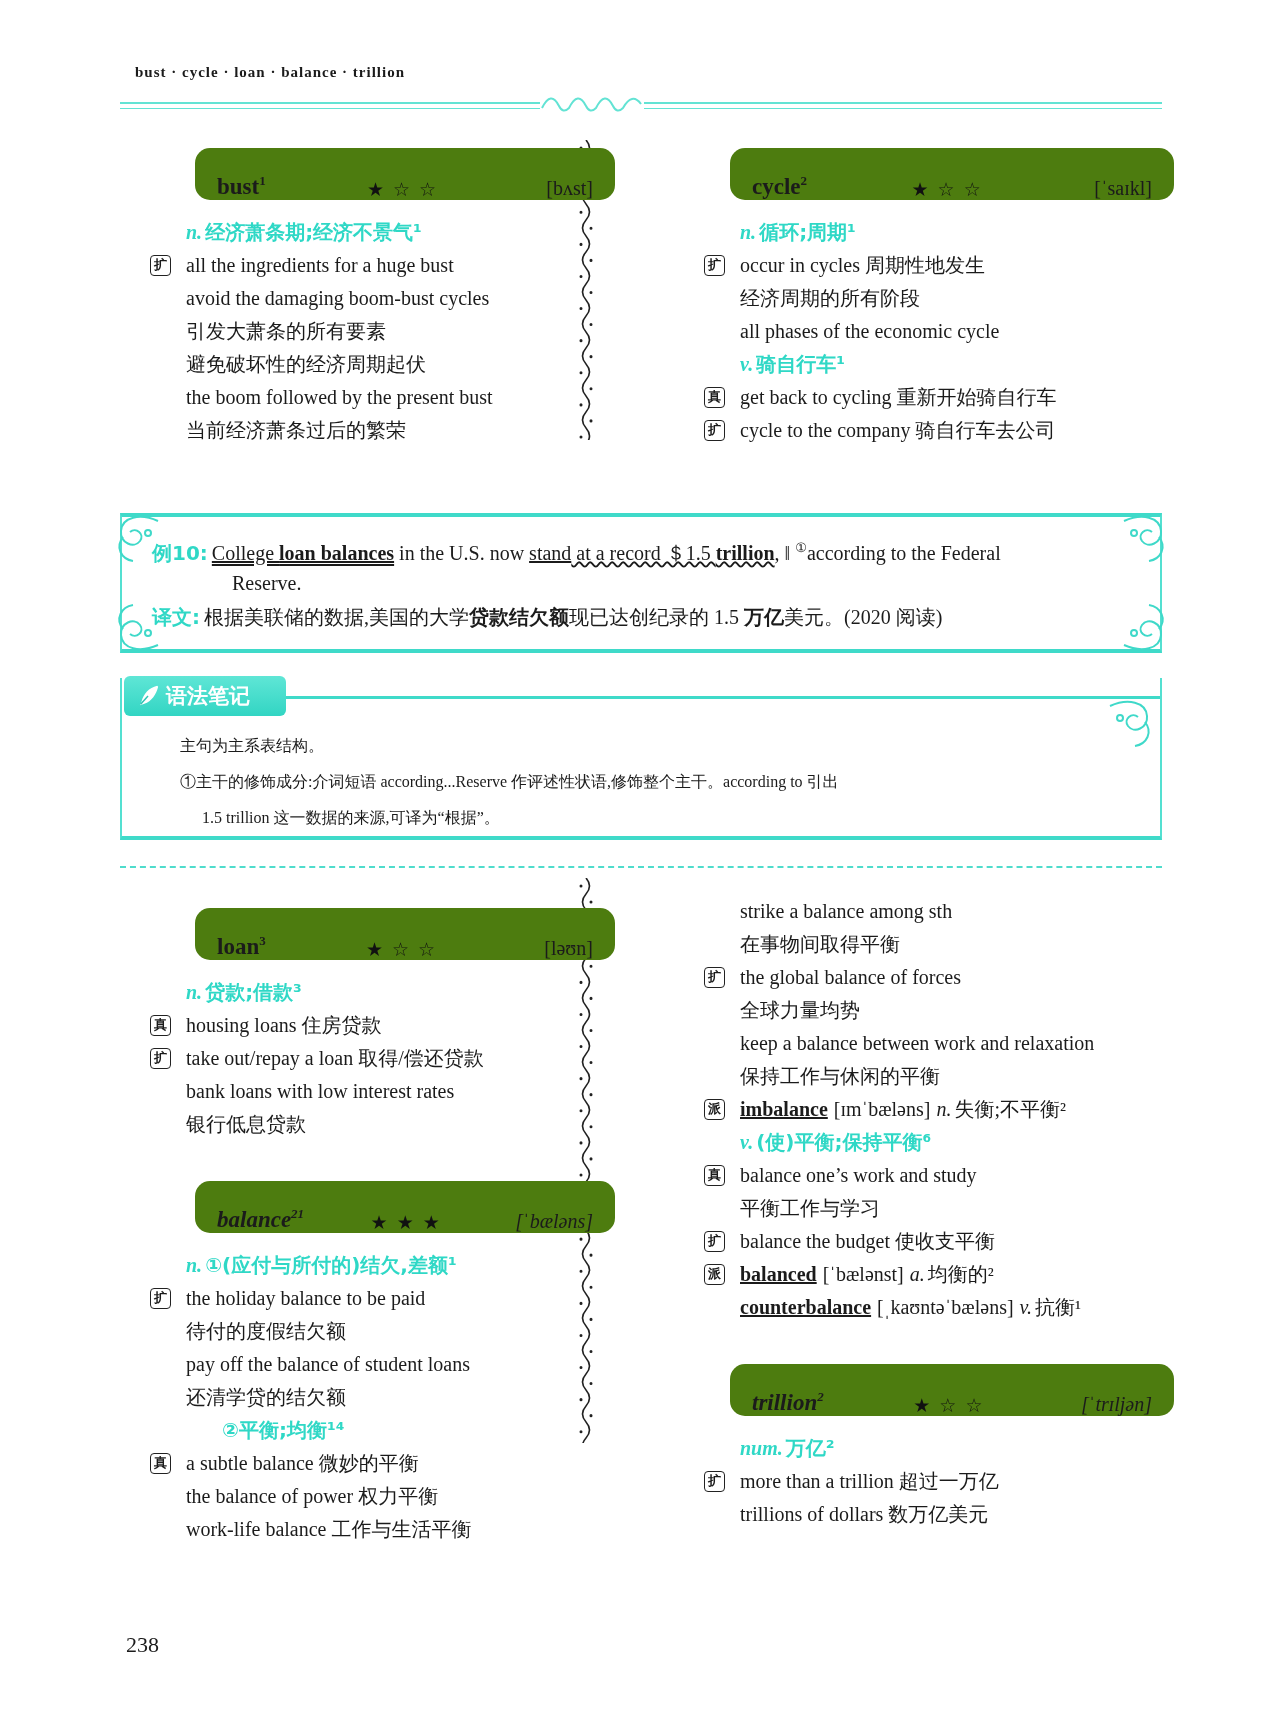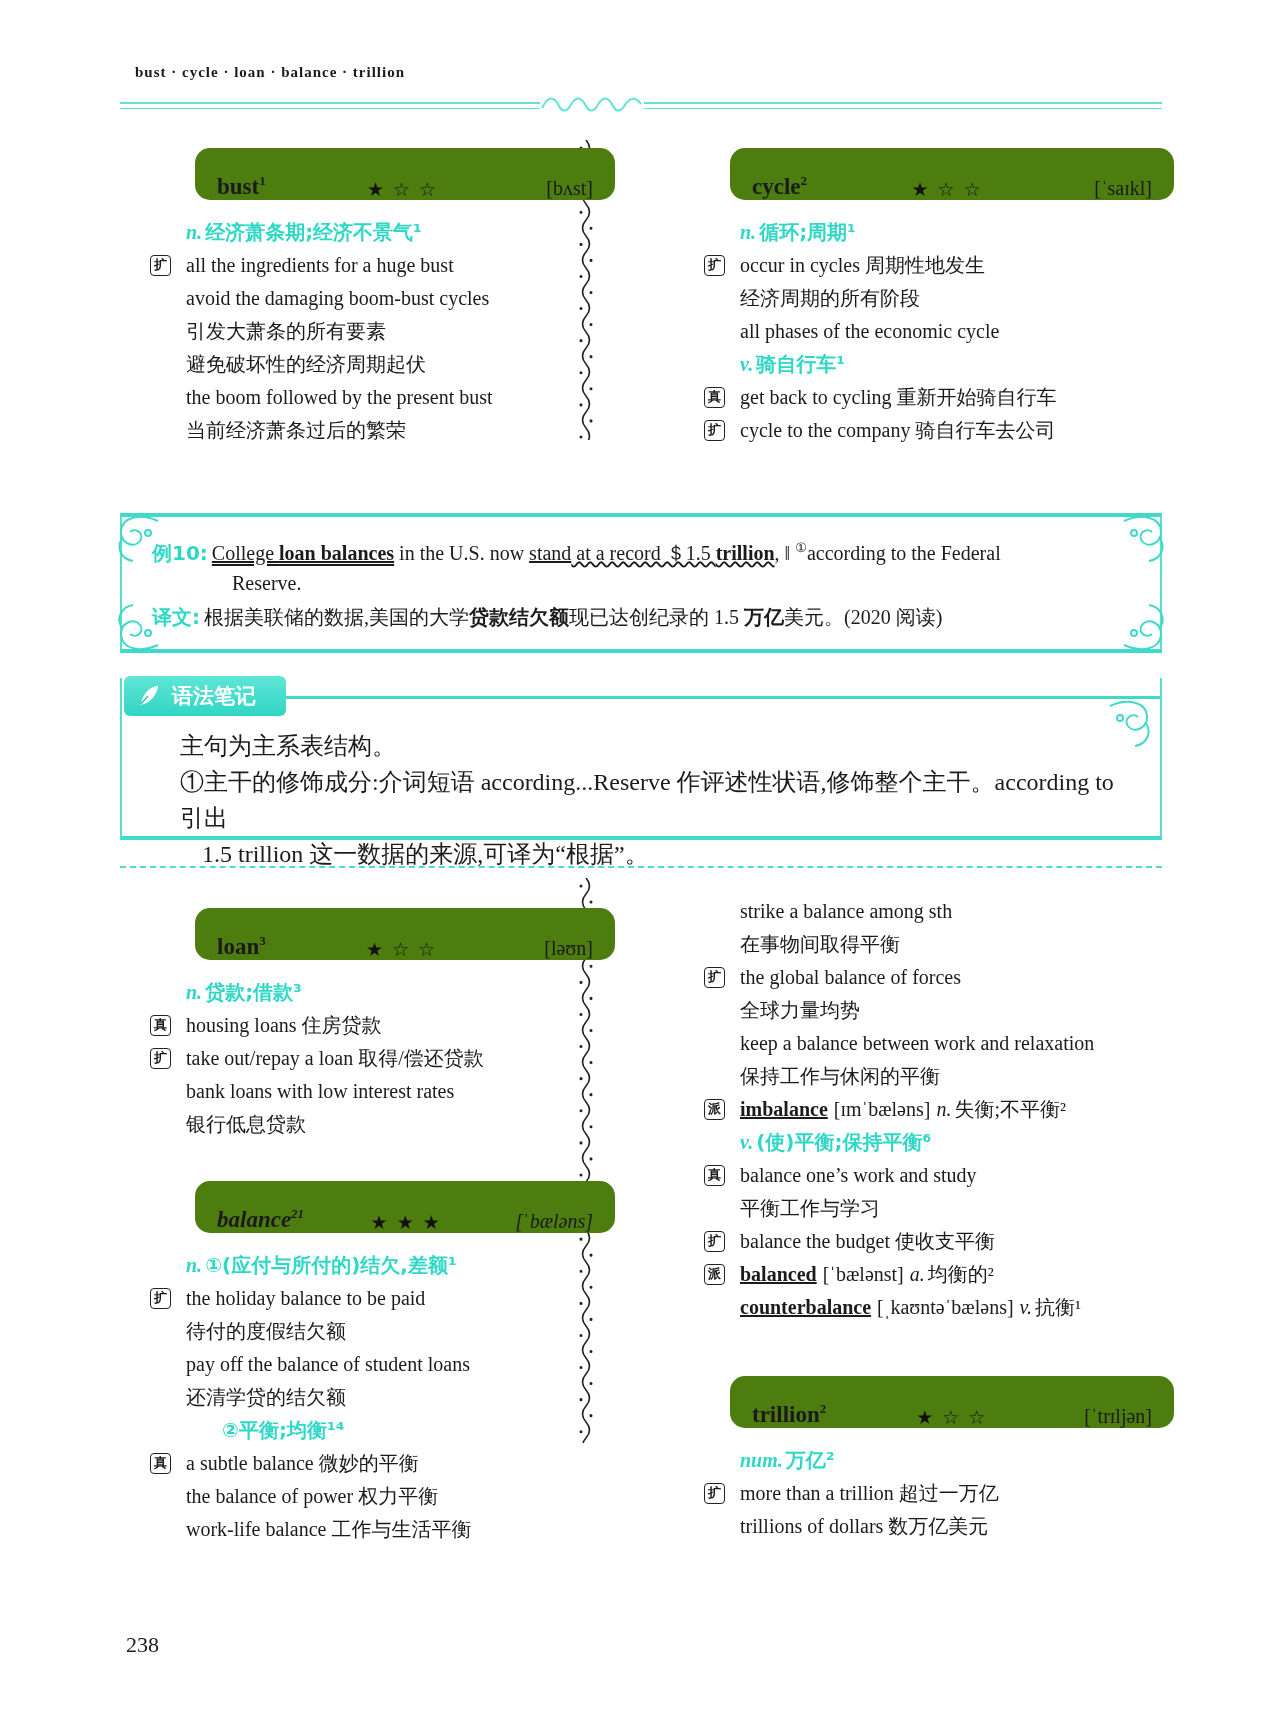--- a/index.html
+++ b/index.html
@@ -60,24 +60,24 @@
   .u-double { text-decoration:underline; text-decoration-style:double; }
   .u-single { text-decoration:underline; }
   .u-wavy   { text-decoration:underline; text-decoration-style:wavy; }
   .ex-sup   { font-size:13px; vertical-align:super; }
 
   
   .gr-box { position:absolute; left:120px; top:678px; width:1042px; height:162px; box-sizing:border-box;
             border-left:2px solid #54e0d1; border-right:2px solid #54e0d1; border-bottom:4px solid #3fdac9; }
   .gr-label { position:absolute; left:2px; top:-2px; width:162px; height:40px;
               background:linear-gradient(180deg,#5fe6d6,#32d5c3); border-radius:6px;
-              display:flex; align-items:center; gap:12px; padding-left:12px; box-sizing:border-box;
+              display:flex; align-items:center; gap:6px; padding-left:12px; box-sizing:border-box;
               color:#fff; font-weight:bold; font-size:21px; font-family:"DejaVu Sans",sans-serif; }
   .gr-line { position:absolute; left:164px; top:18px; right:0; border-top:3px solid #3fdac9; }
-  .gr-content { padding:50px 18px 0 58px; font-size:24px; line-height:36px; }
+  .gr-content { padding:50px 18px 0 58px; font-size:16px; line-height:36px; }
   .gr-l3 { padding-left:22px; }
 
   .dashed-sep { position:absolute; left:120px; top:866px; width:1042px;
                 border-top:2px dashed #4fdccc; }
 
   
   .fl { position:absolute; }
   .fl-tr { transform:scaleX(-1); }
   .fl-bl { transform:scaleY(-1); }
   .fl-br { transform:scale(-1,-1); }
@@ -236,21 +236,21 @@
     <div class="row"><span>keep a balance between work and relaxation</span></div>
     <div class="row"><span>保持工作与休闲的平衡</span></div>
     <div class="row"><span class="tag">派</span><b>imbalance</b><span class="ipa">[ɪmˈbæləns]</span><i>n.</i><span>失衡;不平衡²</span></div>
     <div class="def"><i>v.</i><span>(使)平衡;保持平衡⁶</span></div>
     <div class="row"><span class="tag">真</span><span>balance one’s work and study</span></div>
     <div class="row"><span>平衡工作与学习</span></div>
     <div class="row"><span class="tag">扩</span><span>balance the budget 使收支平衡</span></div>
     <div class="row"><span class="tag">派</span><b>balanced</b><span class="ipa">[ˈbælənst]</span><i>a.</i><span>均衡的²</span></div>
     <div class="row"><b>counterbalance</b><span class="ipa">[ˌkaʊntəˈbæləns]</span><i>v.</i><span>抗衡¹</span></div>
 
-    <div class="entry-box" style="margin-top:52px;">
+    <div class="entry-box" style="margin-top:40px;font-style:italic;">
       <span class="word"><span>trillion</span><sup>2</sup></span>
       <span class="stars">★☆☆</span>
       <span class="ipa">[ˈtrɪljən]</span>
     </div>
     <div class="def"><i>num.</i><span>万亿²</span></div>
     <div class="row"><span class="tag">扩</span><span>more than a trillion 超过一万亿</span></div>
     <div class="row"><span>trillions of dollars 数万亿美元</span></div>
   </div>
 
   <div class="page-num">238</div>

